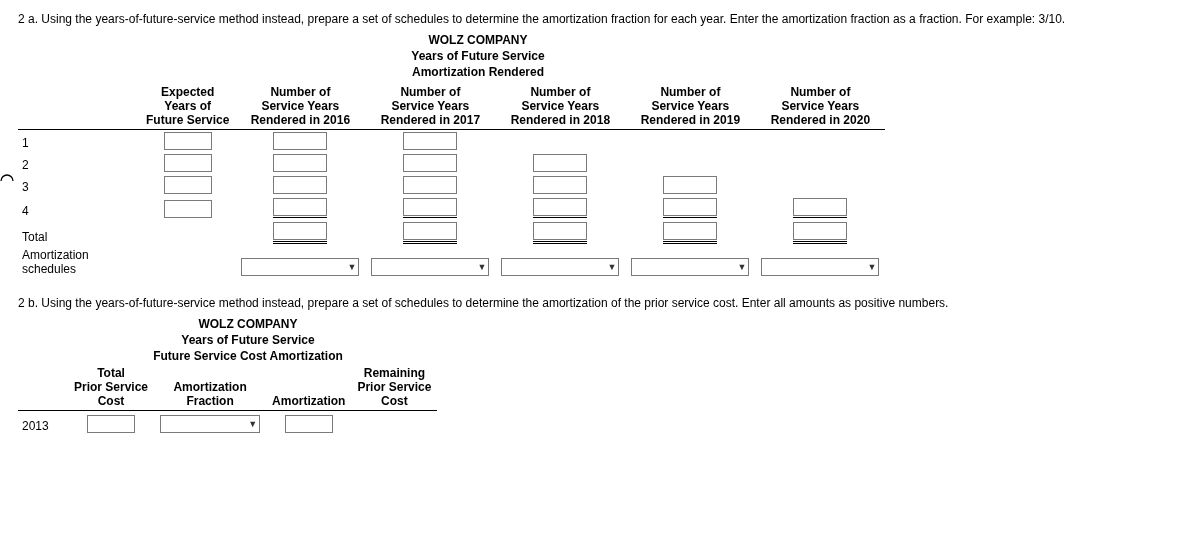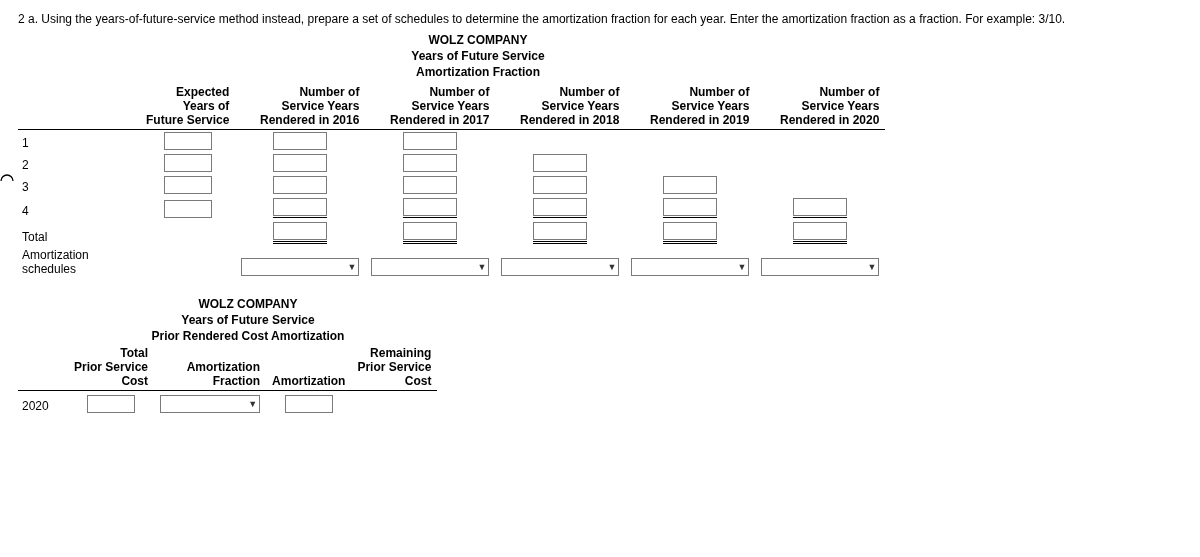--- a/index.html
+++ b/index.html
@@ -11,21 +11,21 @@
     background: #fff;
     width: 1200px;
     box-sizing: border-box;
   }
   .qtext { margin-bottom: 6px; }
   .center { text-align: center; font-weight: bold; }
   .hdr { line-height: 1.35; }
 
   table { border-collapse: collapse; }
   td, th { padding: 2px 6px; vertical-align: bottom; }
-  th { font-weight: bold; text-align: right; }
+  th { font-weight: bold; text-align: center; }
   .thline th, .thline td { border-bottom: 1px solid #000; }
 
   .rowlabel { text-align: left; padding-left: 4px; }
 
   input.box {
     border: 1px solid #7a7a7a;
     height: 18px;
     background: #fff;
     font-size: 12px;
     padding: 0 2px;
@@ -80,21 +80,21 @@
   <svg viewBox="0 0 14 14" width="14" height="14">
     <path d="M1 7 A6 6 0 0 1 13 7" fill="none" stroke="#000" stroke-width="1.3"></path>
   </svg>
 </div>
 
 <div class="qtext">2 a. Using the years-of-future-service method instead, prepare a set of schedules to determine the amortization fraction for each year. Enter the amortization fraction as a fraction. For example: 3/10.</div>
 
 <div class="center hdr" style="width:920px;">
   <div>WOLZ COMPANY</div>
   <div>Years of Future Service</div>
-  <div>Amortization Fraction</div>
+  <div>Amortization Rendered</div>
 </div>
 
 <table class="tEx" style="margin-top:2px;">
   <tbody>
       <tr class="thline">
     <th style="width:110px;"></th>
     <th><span>Expected<br>Years of<br>Future Service</span></th>
     <th><span>Number of<br>Service Years<br>Rendered in 2016</span></th>
     <th><span>Number of<br>Service Years<br>Rendered in 2017</span></th>
     <th><span>Number of<br>Service Years<br>Rendered in 2018</span></th>
@@ -168,39 +168,40 @@
           </span></td>
     <td><span class="dd">
             <span></span>
             <span class="caret">▼</span>
           </span></td>
   </tr>
 </tbody>
   </table>
 
 <div class="section2">
+  <div class="qtext">2 b. Using the years-of-future-service method instead, prepare a set of schedules to determine the amortization of the prior service cost. Enter all amounts as positive numbers.</div>
 
   <div class="tbl2-hdr" style="width:460px;">
     <div>WOLZ COMPANY</div>
     <div>Years of Future Service</div>
-    <div>Prior Rendered Cost Amortization</div>
+    <div>Future Service Cost Amortization</div>
   </div>
 
   <table class="tEx">
     <tbody>
         <tr class="thline">
       <th style="width:38px;"></th>
       <th><span>Total<br>Prior Service<br>Cost</span></th>
       <th><span>Amortization<br>Fraction</span></th>
       <th><span>Amortization</span></th>
       <th><span>Remaining<br>Prior Service<br>Cost</span></th>
     </tr>
 
     <tr>
-      <td class="rowlabel">2020</td>
+      <td class="rowlabel">2013</td>
       <td><input class="box w-s" style=""></td>
       <td><span class="dd" style="min-width:100px;">
               <span></span>
               <span class="caret">▼</span>
             </span></td>
       <td><input class="box w-s" style=""></td>
       <td></td>
     </tr>
   </tbody>
     </table>

